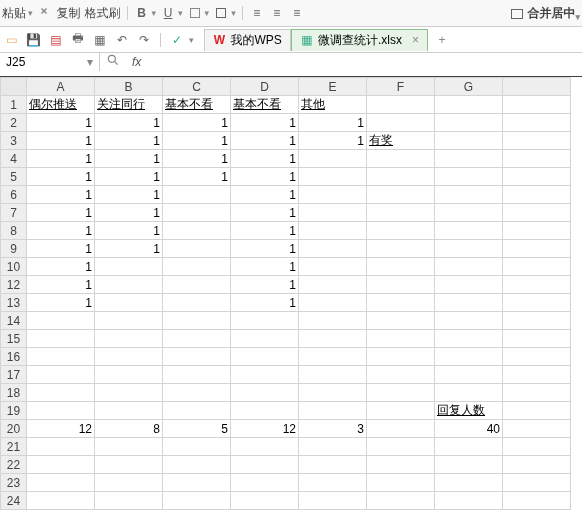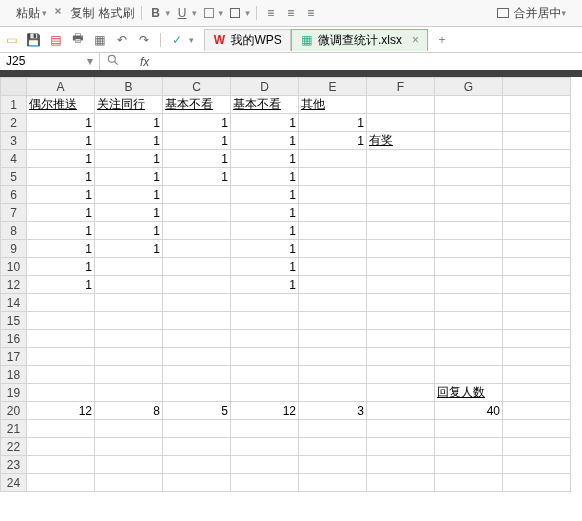--- a/index.html
+++ b/index.html
@@ -1,37 +1,37 @@
 <!DOCTYPE html>
 <html><head>
 <meta charset="utf-8">
 <style>
 * { margin: 0; padding: 0; box-sizing: border-box; font-family: "Microsoft YaHei", Arial, sans-serif; font-size: 12px; }
 body { background: #f0f0f0; width: 582px; height: 521px; overflow: hidden; }
 
-.top-toolbar { background: #f8f8f8; height: 27px; display: flex; align-items: center; gap: 4px; padding: 0 16px; border-bottom: 1px solid #ccc; }
+.top-toolbar { background: #f8f8f8; height: 27px; display: flex; align-items: center; gap: 4px; padding: 0 2px; border-bottom: 1px solid #ccc; }
 .top-toolbar .lbl { color: #444; cursor: pointer; }
 .tb-icon { width: 16px; height: 16px; display: inline-flex; align-items: center; justify-content: center; cursor: pointer; color: #666; }
 .sep { width: 1px; height: 14px; background: #ccc; margin: 0 2px; }
 .dd { font-size: 9px; color: #888; margin-left: -2px; }
-.right-top { margin-left: auto; display: flex; align-items: center; gap: 2px; }
+.right-top { margin-left: auto; display: flex; align-items: flex-end; gap: 2px; font-weight: bold; }
 
 .toolbar2 { background: #fff; height: 26px; display: flex; align-items: center; gap: 6px; padding: 0 4px; border-bottom: 1px solid #ccc; }
 .tabs { display: flex; align-items: center; margin-left: 4px; gap: 0; }
 .tab { display: flex; align-items: center; gap: 4px; padding: 3px 8px; border: 1px solid #ccc; border-bottom: none; background: #f4f4f4; cursor: pointer; height: 22px; }
 .tab.active { background: #e8f4e8; border-color: #8bc08b; }
 .tab .tab-icon { width: 14px; height: 14px; display: inline-flex; align-items: center; justify-content: center; }
 .tab-close { color: #888; margin-left: 6px; cursor: pointer; }
 .plus-tab { width: 20px; text-align: center; color: #888; cursor: pointer; margin-left: 4px; }
 
-.formula-bar { background: #fff; height: 24px; display: flex; align-items: flex-end; border-bottom: 7px solid #404040; }
+.formula-bar { background: #fff; height: 24px; display: flex; align-items: flex-start; border-bottom: 1px solid #404040; }
 .name-box { width: 100px; border-right: 1px solid #ccc; padding: 2px 6px; display: flex; align-items: center; justify-content: space-between; }
 .name-box span:first-child { flex: 1; }
 .name-box .dd2 { color: #888; cursor: pointer; }
-.fx-zone { display: flex; align-items: center; gap: 20px; padding: 0 6px; }
+.fx-zone { display: flex; align-items: center; gap: 12px; padding: 0 6px; }
 .fx-zone .zoom { color: #888; }
 .fx-zone .fx { font-style: italic; color: #555; }
 
 .grid-wrap { background: #fff; overflow: auto; height: calc(521px - 27px - 26px - 24px); position: relative; }
 table.grid { border-collapse: collapse; table-layout: fixed; }
 table.grid th, table.grid td { border: 1px solid #d4d4d4; height: 18px; padding: 0 2px; overflow: hidden; white-space: nowrap; }
 table.grid th { background: #eee; color: #444; font-weight: normal; text-align: center; position: sticky; }
 table.grid th.corner { width: 26px; background: #e8e8e8; }
 table.grid th.colh { width: 68px; }
 table.grid th.rowh { width: 26px; background: #eee; text-align: center; position: sticky; left: 0; }
@@ -251,20 +251,31 @@
           <td class="num">1</td>
           <td class="num"></td>
           <td class="num"></td>
           <td class="num">1</td>
           <td class="num"></td>
           <td class="num"></td>
           <td class="num"></td>
           <td></td>
         </tr>
         <tr>
+          <th class="rowh">13</th>
+          <td class="num">1</td>
+          <td class="num"></td>
+          <td class="num"></td>
+          <td class="num">1</td>
+          <td class="num"></td>
+          <td class="num"></td>
+          <td class="num"></td>
+          <td></td>
+        </tr>
+        <tr>
           <th class="rowh">14</th>
           <td class="num"></td>
           <td class="num"></td>
           <td class="num"></td>
           <td class="num"></td>
           <td class="num"></td>
           <td class="num"></td>
           <td class="num"></td>
           <td></td>
         </tr>

